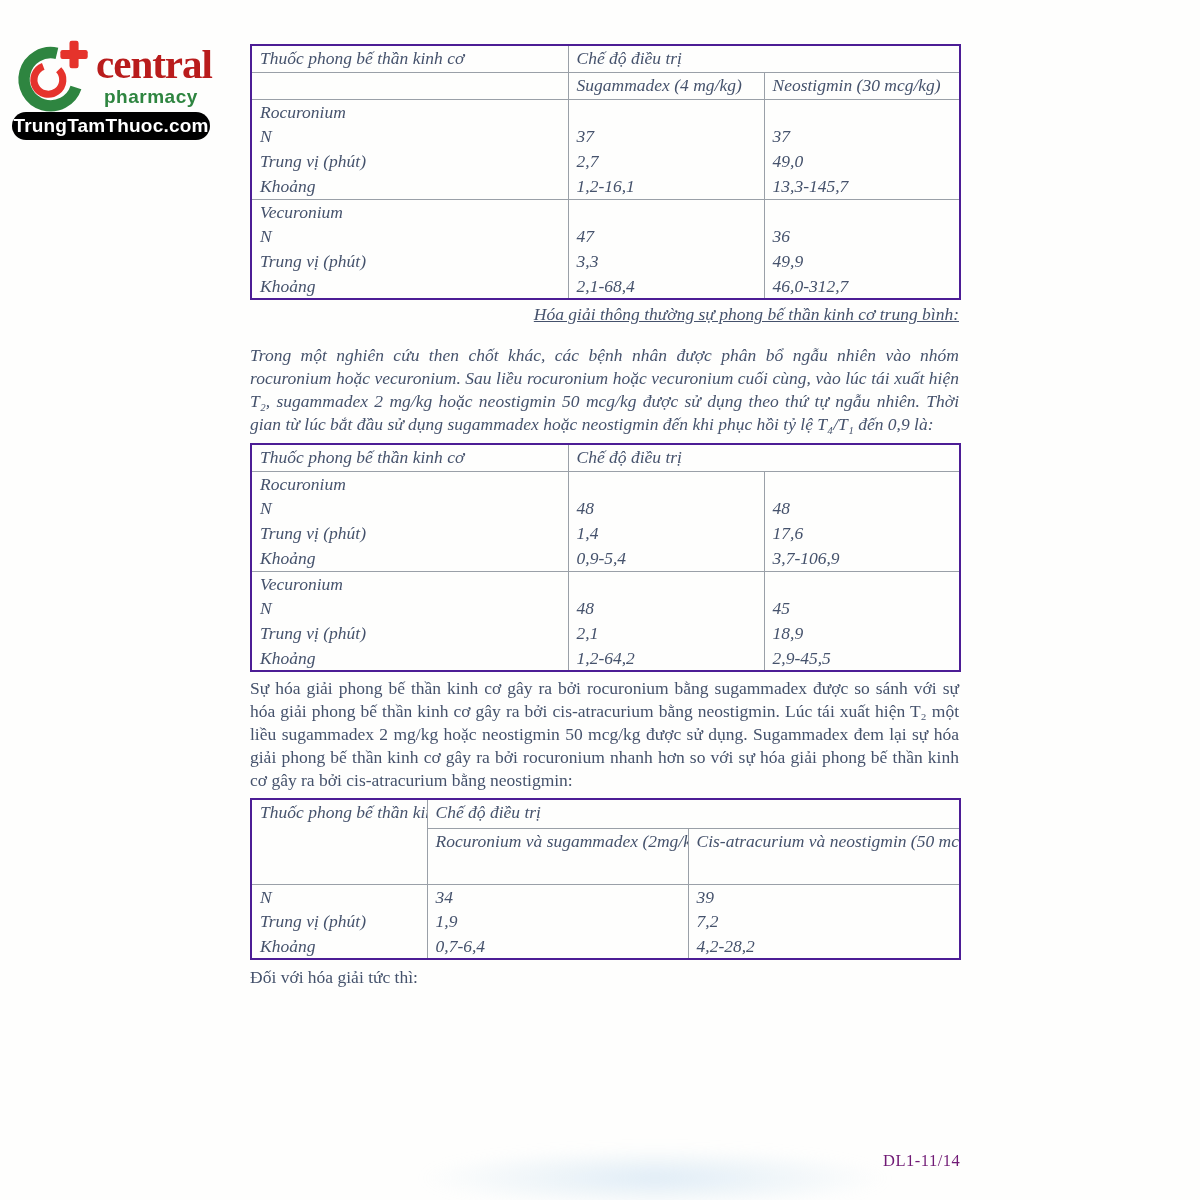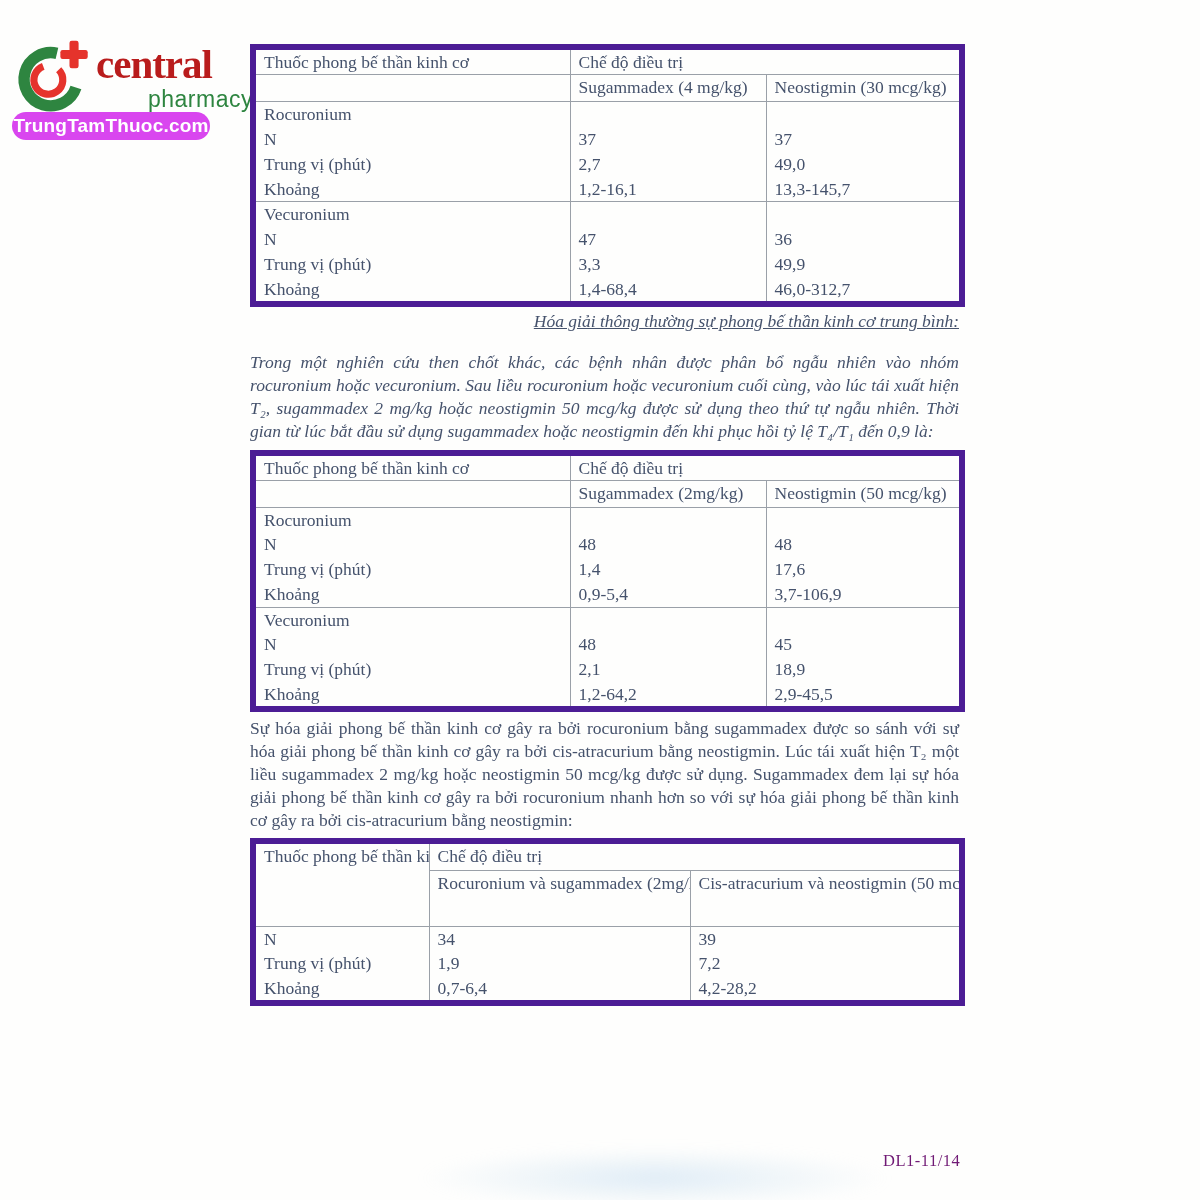--- a/index.html
+++ b/index.html
@@ -15,25 +15,25 @@
   .logo { position:absolute; left:12px; top:34px; width:200px; }
   .logo-mark { position:absolute; left:2px; top:2px; width:76px; height:78px; }
   .logo-brand {
     position:absolute; left:84px; top:6px;
     font-family:Liberation Serif, serif;
     font-size:41px; font-weight:bold; color:#b91c1c; letter-spacing:-1px;
   }
   .logo-tagline {
     position:absolute; left:92px; top:52px;
     font-family:"Liberation Sans","DejaVu Sans",sans-serif;
-    font-size:23px; font-weight:normal; color:#2e8540; letter-spacing:0.5px;margin-left:44px;
+    font-size:19px; font-weight:bold; color:#2e8540; letter-spacing:0.5px;
   }
   .logo-banner {
     position:absolute; left:0px; top:78px; width:198px; height:28px;
-    background:#d946ef; border-radius:14px;
+    background:#000000; border-radius:14px;
     display:flex; align-items:center; justify-content:center;
     font-family:"Liberation Sans","DejaVu Sans",sans-serif;
     font-size:19px; font-weight:bold; color:#ffffff; letter-spacing:0.2px;
   }
 
   
   .content { position:absolute; left:250px; top:44px; width:709px; }
   .para {
     font-size:17.5px; line-height:23px; text-align:justify; margin:0;
   }
@@ -49,21 +49,21 @@
 
   
   table.tbl {
     border-collapse:collapse; table-layout:fixed; width:709px;
     font-size:17.5px; color:inherit;
   }
   table.tbl td {
     padding:2px 6px 1px 8px; vertical-align:top; line-height:21px;
     overflow:hidden; white-space:nowrap;
   }
-  table.tbl { border:6px solid #4c1d95; }
+  table.tbl { border:2px solid #4c1d95;font-style:italic; }
   td.c2, td.c3 { border-left:1px solid #9aa0a8; }
   tr.hrow td, tr.gend td { border-bottom:1px solid #9aa0a8; }
   tr.hrow td { height:27px; }
   tr.drow td { height:25px; }
   td.wrap { white-space:normal; }
   td.just { text-align:justify; }
   tr.sub3 td { height:56px; }
   tr.h3a td { height:29px; }
   td.span3 { border-bottom:1px solid #9aa0a8; }
 
@@ -142,45 +142,40 @@
         <td class="c2">47</td>
         <td class="c3">36</td>
       </tr>
       <tr class="drow">
         <td>Trung vị (phút)</td>
         <td class="c2">3,3</td>
         <td class="c3">49,9</td>
       </tr>
       <tr class="drow">
         <td>Khoảng</td>
-        <td class="c2">1,4-68,4</td>
+        <td class="c2">2,1-68,4</td>
         <td class="c3">46,0-312,7</td>
       </tr>
     </tbody>
   </table>
 
   <p class="heading-italic">Hóa giải thông thường sự phong bế thần kinh cơ trung bình:</p>
 
   <p class="para p2">Trong một nghiên cứu then chốt khác, các bệnh nhân được phân bổ ngẫu nhiên vào nhóm rocuronium hoặc vecuronium. Sau liều rocuronium hoặc vecuronium cuối cùng, vào lúc tái xuất hiện T₂, sugammadex 2 mg/kg hoặc neostigmin 50 mcg/kg được sử dụng theo thứ tự ngẫu nhiên. Thời gian từ lúc bắt đầu sử dụng sugammadex hoặc neostigmin đến khi phục hồi tỷ lệ T₄/T₁ đến 0,9 là:</p>
 
   <table class="tbl">
     <colgroup>
         <col style="width:317px">
         <col style="width:196px">
         <col style="width:196px">
       </colgroup>
     <tbody>
       <tr class="hrow">
         <td>Thuốc phong bế thần kinh cơ</td>
         <td class="c2" colspan="2">Chế độ điều trị</td>
-      </tr>
-      <tr class="hrow">
-        <td></td>
-        <td class="c2">Sugammadex (2mg/kg)</td>
-        <td class="c3">Neostigmin (50 mcg/kg)</td>
       </tr>
       <tr class="drow">
         <td>Rocuronium</td>
         <td class="c2"></td>
         <td class="c3"></td>
       </tr>
       <tr class="drow">
         <td>N</td>
         <td class="c2">48</td>
         <td class="c3">48</td>
@@ -247,17 +242,18 @@
         <td class="c3">7,2</td>
       </tr>
       <tr class="drow">
         <td>Khoảng</td>
         <td class="c2">0,7-6,4</td>
         <td class="c3">4,2-28,2</td>
       </tr>
     </tbody>
   </table>
 
+  <p class="closing">Đối với hóa giải tức thì:</p>
 
 </div>
 
 <div class="scan-smudge"></div>
 <div class="footer-code">DL1-11/14</div>
 
 </body></html>

